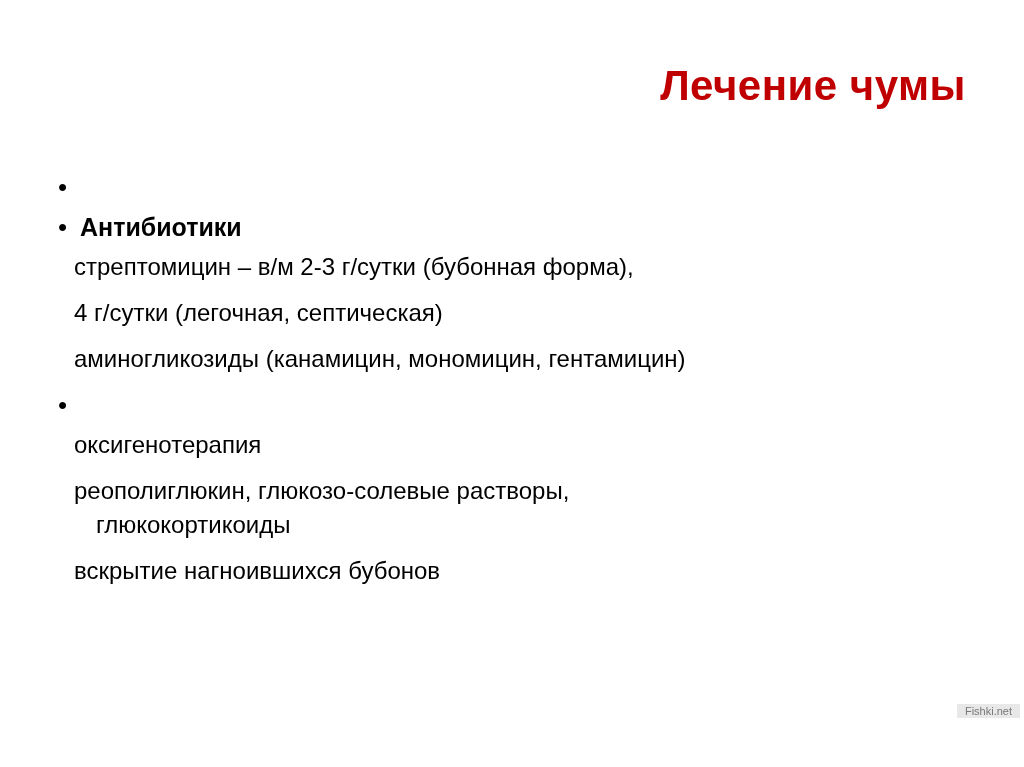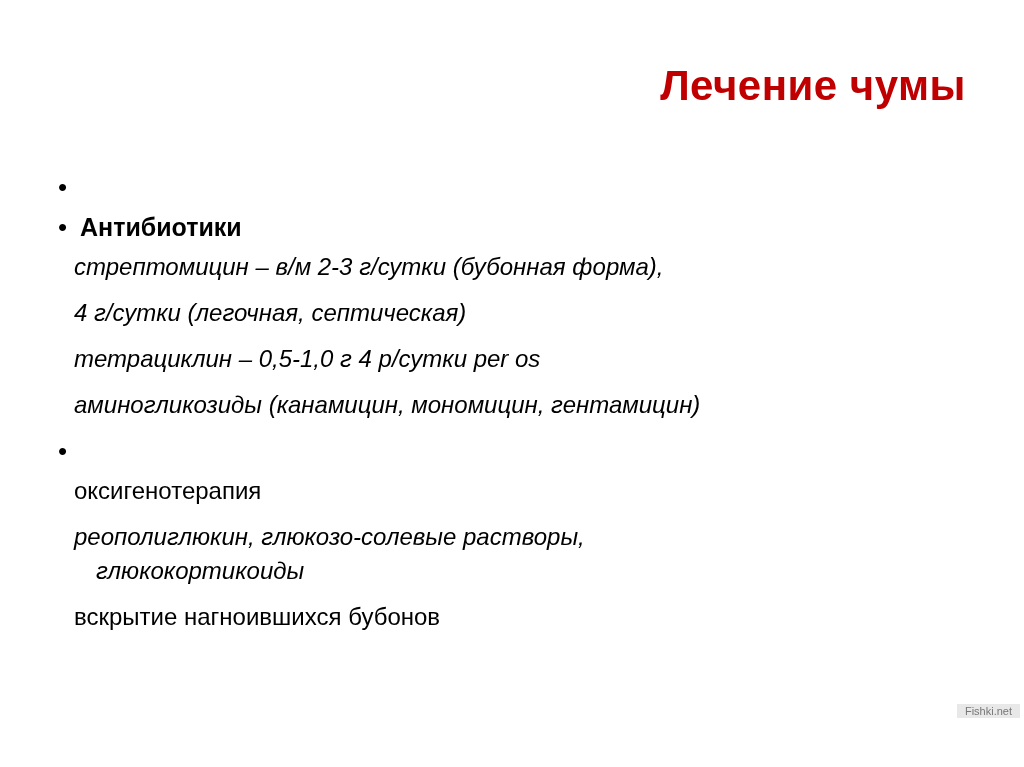--- a/index.html
+++ b/index.html
@@ -54,21 +54,20 @@
   .bullet-text {
     font-size: 25px;
     line-height: 34px;
   }
   .bullet-text.bold {
     font-weight: bold;
   }
   .plain-line {
     font-size: 24px;
     line-height: 34px;
-    font-style: italic;
     margin: 0 0 12px 24px;
   }
   .plain-line.upright {
     font-style: normal;
   }
   .plain-line.indent-wrap {
     text-indent: 0;
   }
   .plain-line .wrap2 {
     display: block;
@@ -98,21 +97,20 @@
       <span class="bullet-dot">•</span>
     </div>
 
     <div class="bullet-line">
       <span class="bullet-dot">•</span>
       <span class="bullet-text bold">Антибиотики</span>
     </div>
 
     <div class="plain-line">стрептомицин –  в/м 2-3 г/сутки (бубонная форма),</div>
     <div class="plain-line">4 г/сутки (легочная, септическая)</div>
-    <div class="plain-line">тетрациклин – 0,5-1,0 г 4 р/сутки per os</div>
     <div class="plain-line">аминогликозиды (канамицин, мономицин, гентамицин)</div>
 
     <div class="bullet-line">
       <span class="bullet-dot">•</span>
     </div>
 
     <div class="plain-line upright">оксигенотерапия</div>
 
     <div class="plain-line indent-wrap">
       <span>реополиглюкин, глюкозо-солевые растворы,</span>

